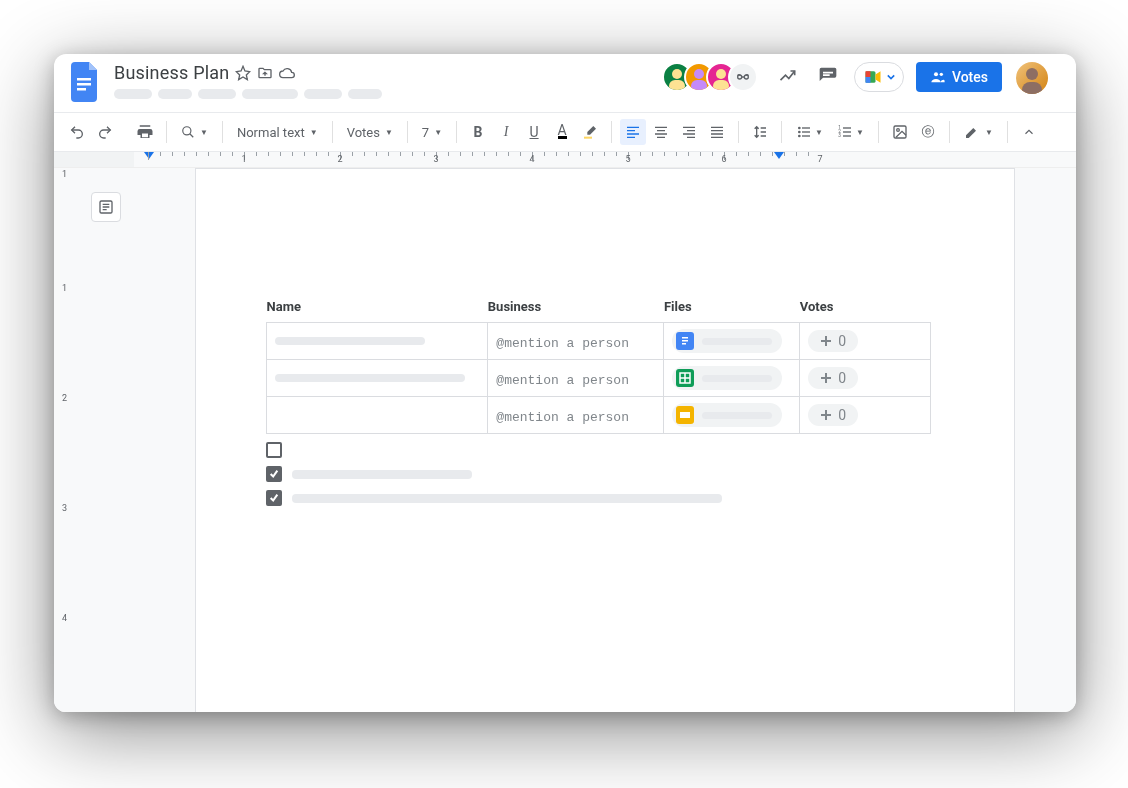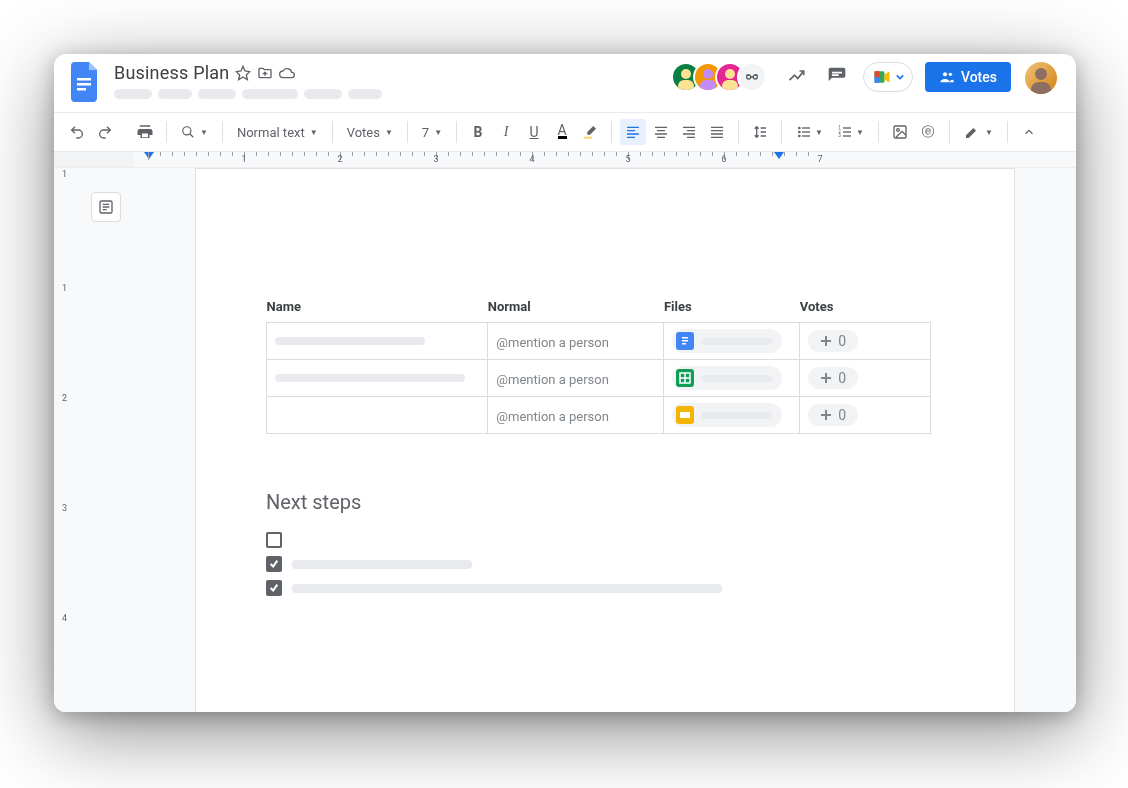--- a/index.html
+++ b/index.html
@@ -18,21 +18,21 @@
     width: 1022px; height: 658px;
     background: #fff;
     border-radius: 12px;
     box-shadow: 0 20px 80px rgba(0,0,0,0.45), 0 4px 20px rgba(0,0,0,0.25);
     overflow: hidden;
   }
   
   .titlebar {
     display: flex;
     align-items: flex-start;
-    padding: 8px 19px 0 12px;
+    padding: 8px 28px 0 12px;
     height: 58px;
   }
   .docs-logo {
     width: 40px; height: 40px;
     display: flex; align-items: center; justify-content: center;
   }
   .title-col { margin-left: 8px; flex: 0 0 auto; }
   .title-row { display: flex; align-items: center; gap: 6px; }
   .doc-title { font-size: 18px; color: #3c4043; letter-spacing: .2px; }
   .title-icon { width: 16px; height: 16px; color: #5f6368; display:flex;align-items:center;justify-content:center;}
@@ -77,21 +77,21 @@
   .vruler .num{position:absolute;left:8px;transform:translateY(-50%);}
   .outline-col { width:56px; padding-top:24px; display:flex; justify-content:center;}
   .outline-btn { width:30px;height:30px;border:1px solid #dadce0;border-radius:4px;display:flex;align-items:center;justify-content:center;color:#5f6368;background:#fff;}
   .page-col { flex:1; overflow:auto; display:flex; justify-content:center; padding-top:0;}
   .page { width:820px; min-height:700px; background:#fff; border:1px solid #dfe1e5; margin-top:0; padding:130px 70px 40px 70px;}
   
   .doc-table { width:665px; border-collapse:collapse; margin-left:0;}
   .doc-table th { text-align:left; font-size:13px; font-weight:700; color:#3c4043; padding:0 10px 8px 0;}
   .doc-table td { border:1px solid #dadce0; padding:6px 8px; height:36px; vertical-align:middle;}
   .ph-bar { height:8px; border-radius:4px; background:#e8eaed;}
-  .mention { font-size:13px; color:#80868b;}
+  .mention { font-size:13px; color:#80868b;font-family:Liberation Mono, monospace;}
   .file-chip { display:inline-flex;align-items:center;gap:8px;background:#f1f3f4;border-radius:12px;padding:3px 10px 3px 4px;}
   .file-chip .fi{width:18px;height:18px;border-radius:3px;display:flex;align-items:center;justify-content:center;}
   .fi-doc{background:#4285f4;} .fi-sheet{background:#0f9d58;} .fi-slide{background:#f4b400;}
   .vote-chip { display:inline-flex;align-items:center;gap:6px;background:#f1f3f4;border-radius:12px;padding:3px 12px;color:#80868b;font-size:14px;}
   
   .section-h { font-size:20px; color:#5f6368; margin:56px 0 18px 0; font-weight:400;}
   .check-row { display:flex; align-items:center; gap:10px; margin:8px 0;}
   .checkbox { width:16px;height:16px;border:2px solid #5f6368;border-radius:2px;display:flex;align-items:center;justify-content:center;}
   .checkbox.checked { background:#5f6368; }
   svg { display:block; }
@@ -430,21 +430,21 @@
           </svg>
         </div>
     </div>
     <div class="page-col">
       <div class="page">
 
         <table class="doc-table">
           <thead>
               <tr id="thead-row">
                 <th style="width: 220px; margin-left: 8px;">Name</th>
-                <th style="width: 175px;">Normal</th>
+                <th style="width: 175px;">Business</th>
                 <th style="width: 135px;">Files</th>
                 <th style="width: 130px; margin-left: 26px;">Votes</th>
               </tr>
             </thead>
           <tbody id="tbody">
               <tr>
                 <td>
                   <div class="ph-bar" style="width: 150px;"></div>
                 </td>
                 <td><span class="mention">@mention a person</span></td>
@@ -501,21 +501,20 @@
                 <td><span class="vote-chip">
                     <svg width="12" height="12" viewBox="0 0 12 12" stroke="#80868b" stroke-width="2">
                       <path d="M6 1v10M1 6h10"></path>
                     </svg>
                     <span>0</span>
                   </span></td>
               </tr>
             </tbody>
         </table>
 
-        <div class="section-h">Next steps</div>
         <div id="checklist">
             <div class="check-row">
               <div class="checkbox"></div>
             </div>
             <div class="check-row">
               <div class="checkbox checked">
                 <svg width="10" height="10" viewBox="0 0 12 12" stroke="#fff" stroke-width="2.5" fill="none">
                   <path d="M2 6l3 3 5-7"></path>
                 </svg>
               </div>

